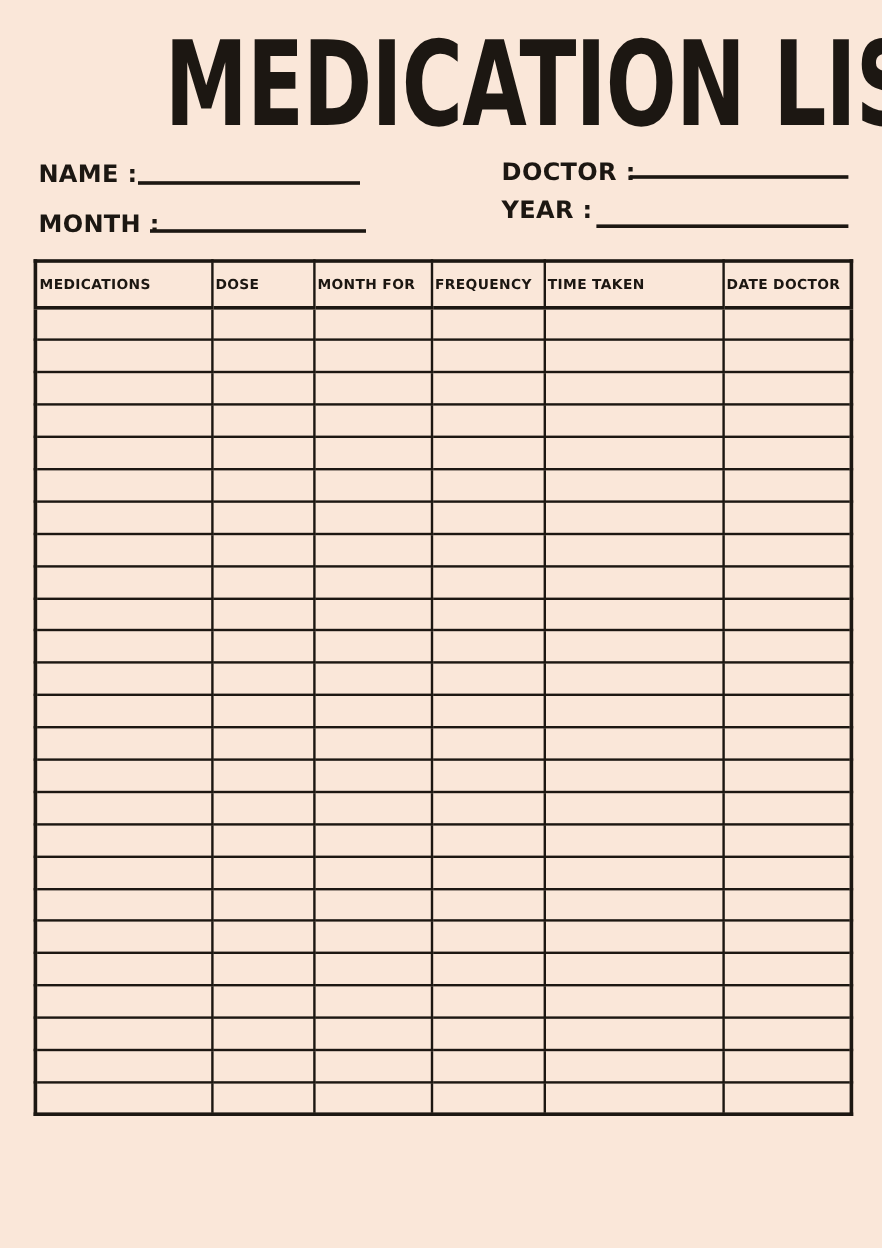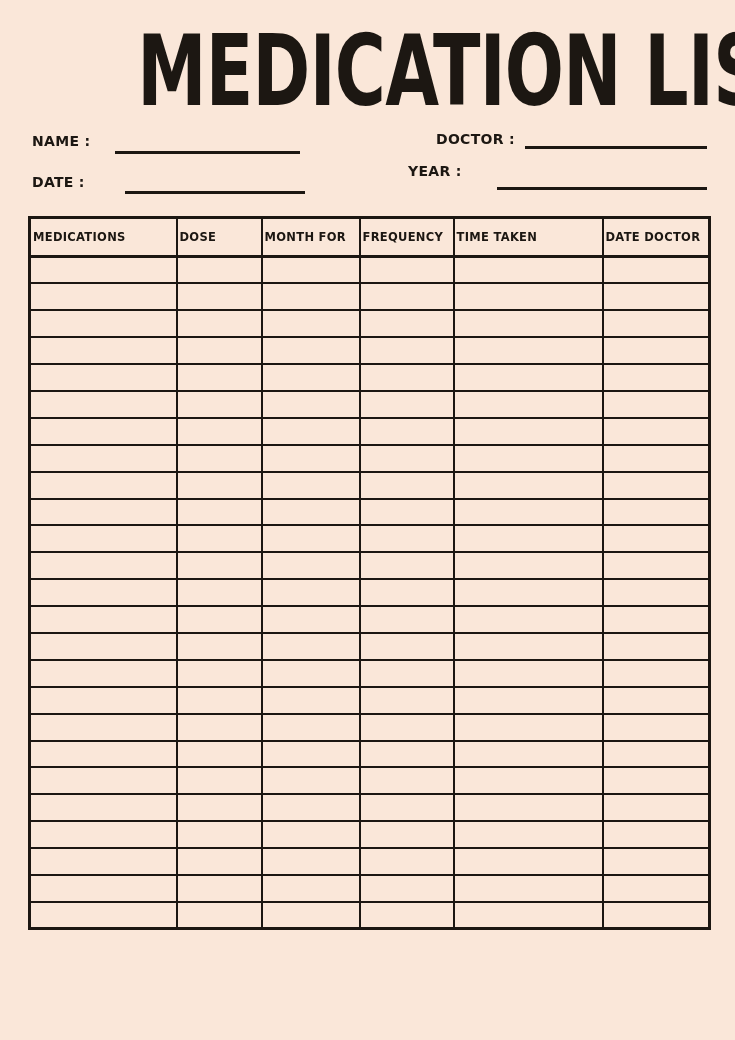--- a/index.html
+++ b/index.html
@@ -24,33 +24,33 @@
   .title span{
     display:inline-block;
     font-size:98px;font-weight:bold;line-height:1;
     letter-spacing:-1px;
     transform:scaleX(0.71);
     transform-origin:center;
     color:var(--ink);
   }
   .field-label{
     position:absolute;
-    font-size:14px;font-weight:bold;letter-spacing:0.3px;
+    font-size:20px;font-weight:bold;letter-spacing:0.3px;
     line-height:1.2;white-space:nowrap;
   }
   .field-line{
     position:absolute;height:2.5px;background:var(--ink);
   }
   #name-label{left:32px;top:133px;}
   #name-line{left:115px;top:151px;width:185px;}
   #month-label{left:32px;top:174px;}
   #month-line{left:125px;top:191px;width:180px;}
-  #doctor-label{left:436px;top:131px;}
+  #doctor-label{left:418px;top:131px;}
   #doctor-line{left:525px;top:146px;width:182px;}
-  #year-label{left:408px;top:163px;text-align:right;}
+  #year-label{left:418px;top:163px;text-align:right;}
   #year-line{left:497px;top:187px;width:210px;}
   table.med-table{
     position:absolute;left:28px;top:216px;
     width:680px;
     border-collapse:collapse;
     table-layout:fixed;
     border:3px solid var(--ink);
   }
   .med-table th{
     border:2px solid var(--ink);
@@ -74,21 +74,21 @@
 </head>
 <body>
 
 <div class="page">
 
   <h1 class="title"><span>MEDICATION LIST</span></h1>
 
   <div class="field-label" id="name-label">NAME :</div>
   <div class="field-line" id="name-line"></div>
 
-  <div class="field-label" id="month-label">DATE :</div>
+  <div class="field-label" id="month-label">MONTH :</div>
   <div class="field-line" id="month-line"></div>
 
   <div class="field-label" id="doctor-label">DOCTOR :</div>
   <div class="field-line" id="doctor-line"></div>
 
   <div class="field-label" id="year-label">YEAR :</div>
   <div class="field-line" id="year-line"></div>
 
   <table class="med-table">
     <colgroup>

